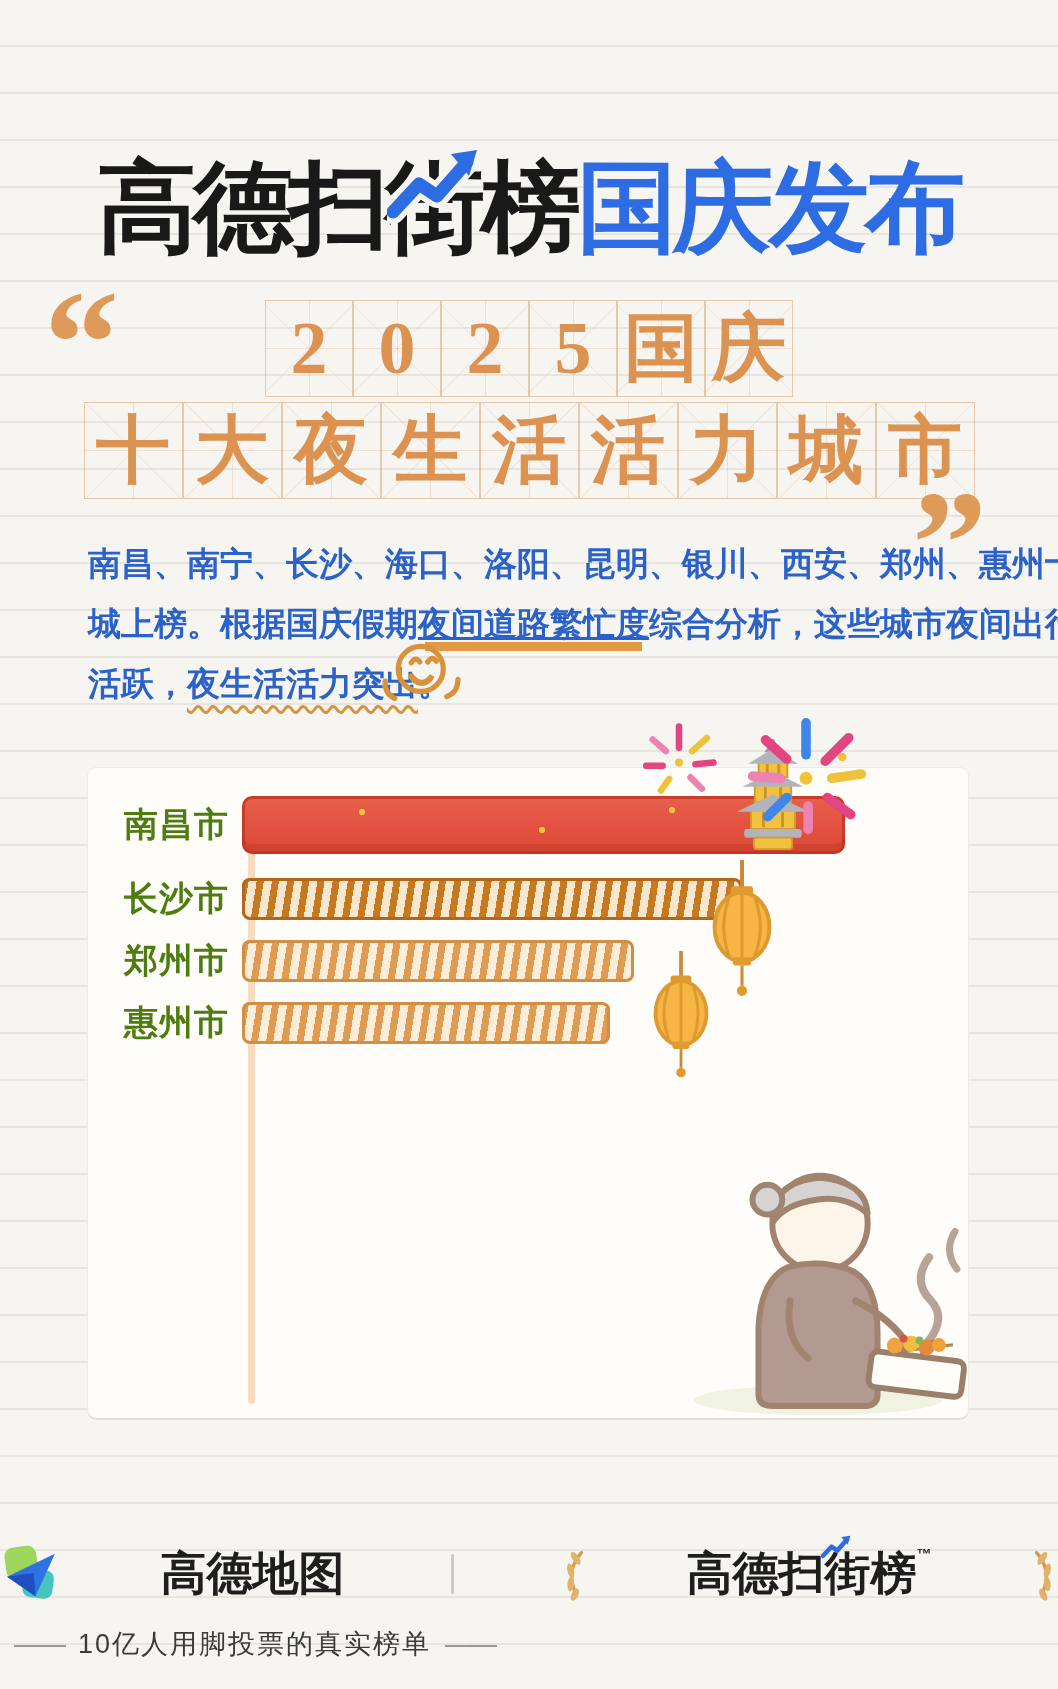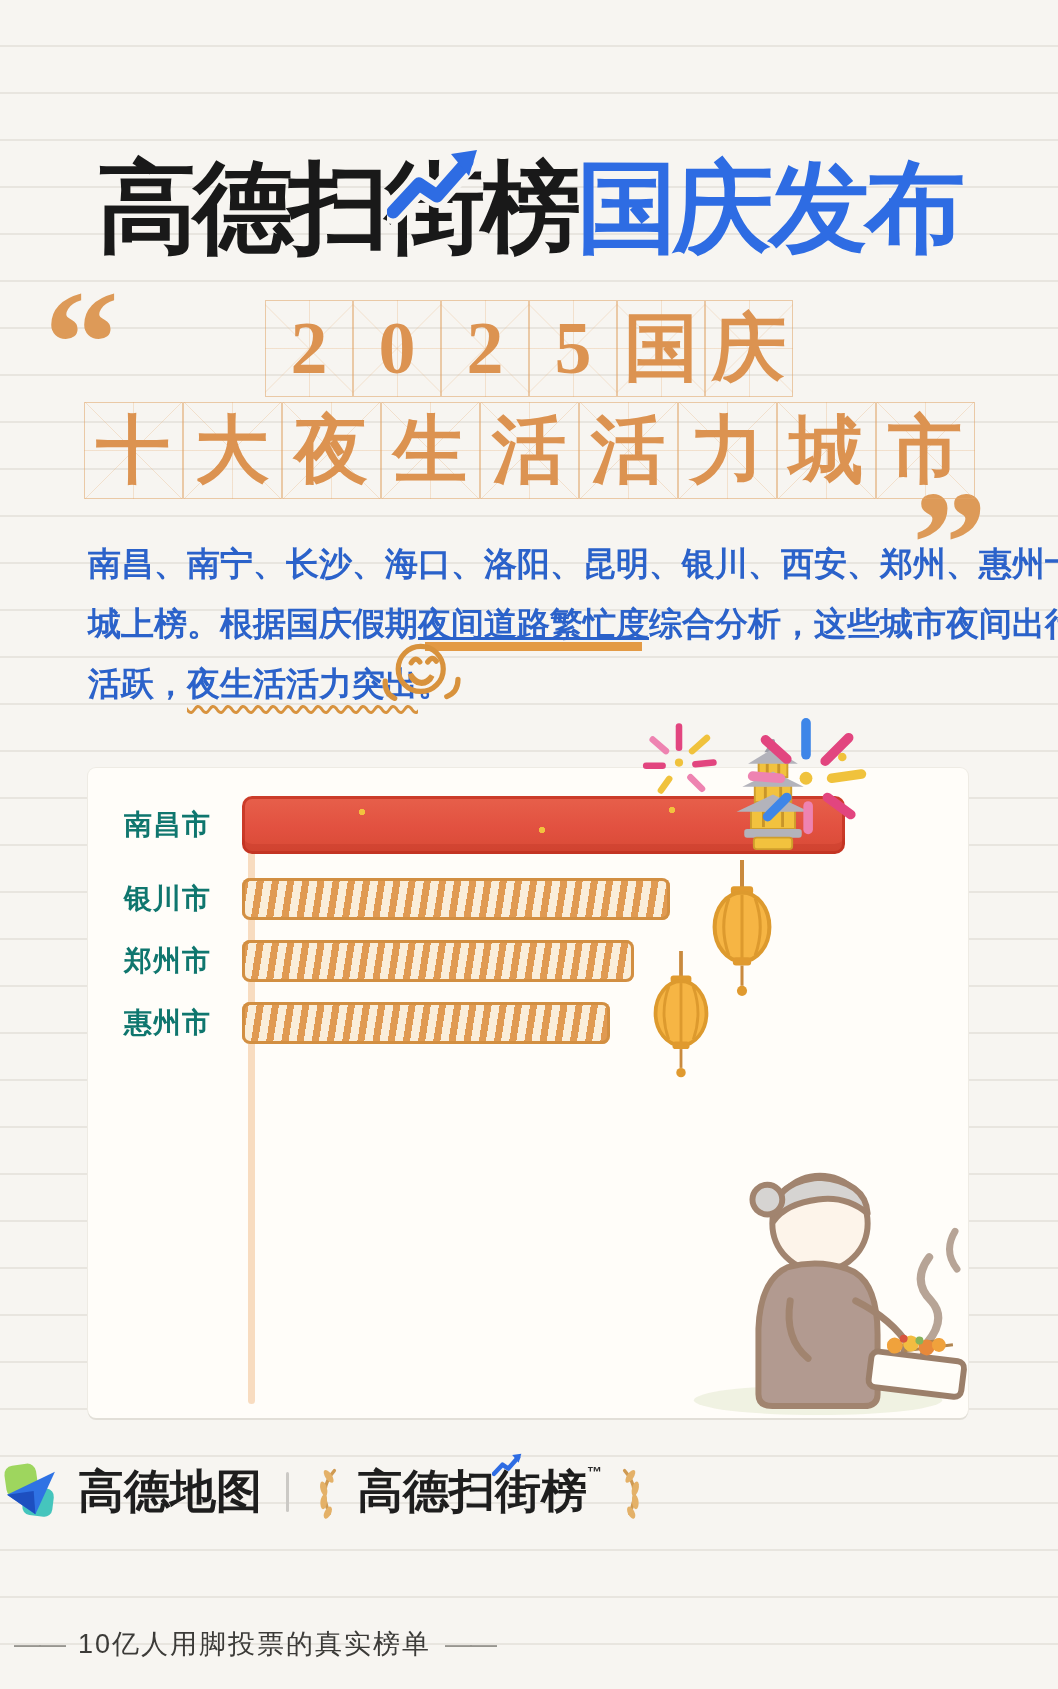--- a/index.html
+++ b/index.html
@@ -52,21 +52,21 @@
   
   .card {
     position:absolute; left:88px; top:768px; width:880px; height:650px;
     background:#fffdf9; border-radius:8px; box-shadow:0 2px 0 #e2dfd8, 0 0 0 1px #eeebe4;
     padding:14px 24px 0 36px; overflow:visible;
   }
   .axis { position:absolute; left:160px; top:36px; bottom:14px; width:7px; background:#f8dcc0; border-radius:4px; z-index:0; }
   .rows { position:relative; z-index:1; }
   .chart-row { display:flex; align-items:center; height:62px; }
   .chart-row.first { height:86px; }
-  .bar-label { flex:none; width:118px; font-size:28px; font-weight:700; color:#0f766e; letter-spacing:1px; }
+  .bar-label { flex:none; width:118px; font-size:34px; font-weight:700; color:#4d7c0f; letter-spacing:1px; }
   .bar-track { position:relative; flex:none; width:603px; height:100%; display:flex; align-items:center; }
   .bar { height:42px; border-radius:8px; position:relative; }
   .bar-red {
     height:58px; border-radius:10px;
     background-color:#e25140;
     background-image:
       radial-gradient(circle 3px at 120px 16px, #f2c23e 97%, transparent),
       radial-gradient(circle 3px at 300px 34px, #f2c23e 97%, transparent),
       radial-gradient(circle 3px at 430px 14px, #f2c23e 97%, transparent),
       radial-gradient(circle 2px at 520px 30px, #f2c23e 97%, transparent),
@@ -78,21 +78,21 @@
   .bar-lightorange{ background:repeating-linear-gradient(99deg,#edb470 0 7px,#fbf0dd 7px 15px); box-shadow:inset 0 0 0 3px #e0a263; }
   .bar-orange     { background:repeating-linear-gradient(99deg,#e09a52 0 7px,#faeeda 7px 15px); box-shadow:inset 0 0 0 3px #d28f42; }
   .pagoda { position:absolute; right:26px; bottom:2px; width:92px; height:115px; }
   
   .fw-small { position:absolute; left:638px; top:712px; width:82px; height:88px; z-index:4; }
   .fw-large { position:absolute; left:742px; top:710px; width:128px; height:128px; z-index:4; }
   .lantern1 { position:absolute; left:706px; top:860px; width:72px; height:142px; z-index:4; }
   .lantern2 { position:absolute; left:648px; top:950px; width:66px; height:134px; z-index:4; }
   .vendor   { position:absolute; left:668px; top:1140px; width:300px; height:278px; z-index:3; }
   
-  .footer { position:absolute; top:1461px; left:0; right:0; display:flex; justify-content:flex-start; align-items:center; gap:16px; }
+  .footer { position:absolute; top:1543px; left:0; right:0; display:flex; justify-content:space-between; align-items:center; gap:16px; }
   .brand { font-size:46px; font-weight:900; color:#1e1e1e; letter-spacing:0; white-space:nowrap; }
   .brand-wrap { position:relative; display:inline-flex; align-items:flex-start; }
   .brand-arrow { position:absolute; left:55%; top:-8px; width:30px; height:26px; }
   .tm { font-size:15px; font-weight:700; color:#2a2a2a; margin-top:2px; }
   .divider { width:3px; height:40px; background:#cbc9c5; border-radius:2px; margin:0 8px; }
   .tagline { position:absolute; top:1626px; left:0; right:0; font-size:27px; font-weight:500; color:#3c3b38; letter-spacing:2px; white-space:nowrap; }
   .tagline .dash { color:#97958f; letter-spacing:-2px; margin:0 14px; }
 </style>
 </head>
 <body>
@@ -169,30 +169,30 @@
               <line x1="58" y1="78" x2="58" y2="94" stroke="#c8952a" stroke-width="3"></line>
               <polygon points="10,78 48,60 86,78" fill="#b3b3bb"></polygon>
               <rect x="18" y="96" width="60" height="9" rx="3" fill="#b3b3bb"></rect>
               <rect x="28" y="105" width="40" height="12" rx="3" fill="#f2c23e" stroke="#cf9d2c" stroke-width="2"></rect>
             </svg>
           </div>
         </div>
       </div>
 
 
-
-
-
-
       <div class="chart-row">
-        <span class="bar-label">银川市</span>
+        <span class="bar-label">长沙市</span>
         <div class="bar-track">
-            <div class="bar bar-orange" style="width: 71%;"></div>
+            <div class="bar bar-darkorange" style="width: 83%;"></div>
           </div>
       </div>
+
+
+
+
 
 
       <div class="chart-row">
         <span class="bar-label">郑州市</span>
         <div class="bar-track">
             <div class="bar bar-orange" style="width: 65%;"></div>
           </div>
       </div>
 
       <div class="chart-row">

